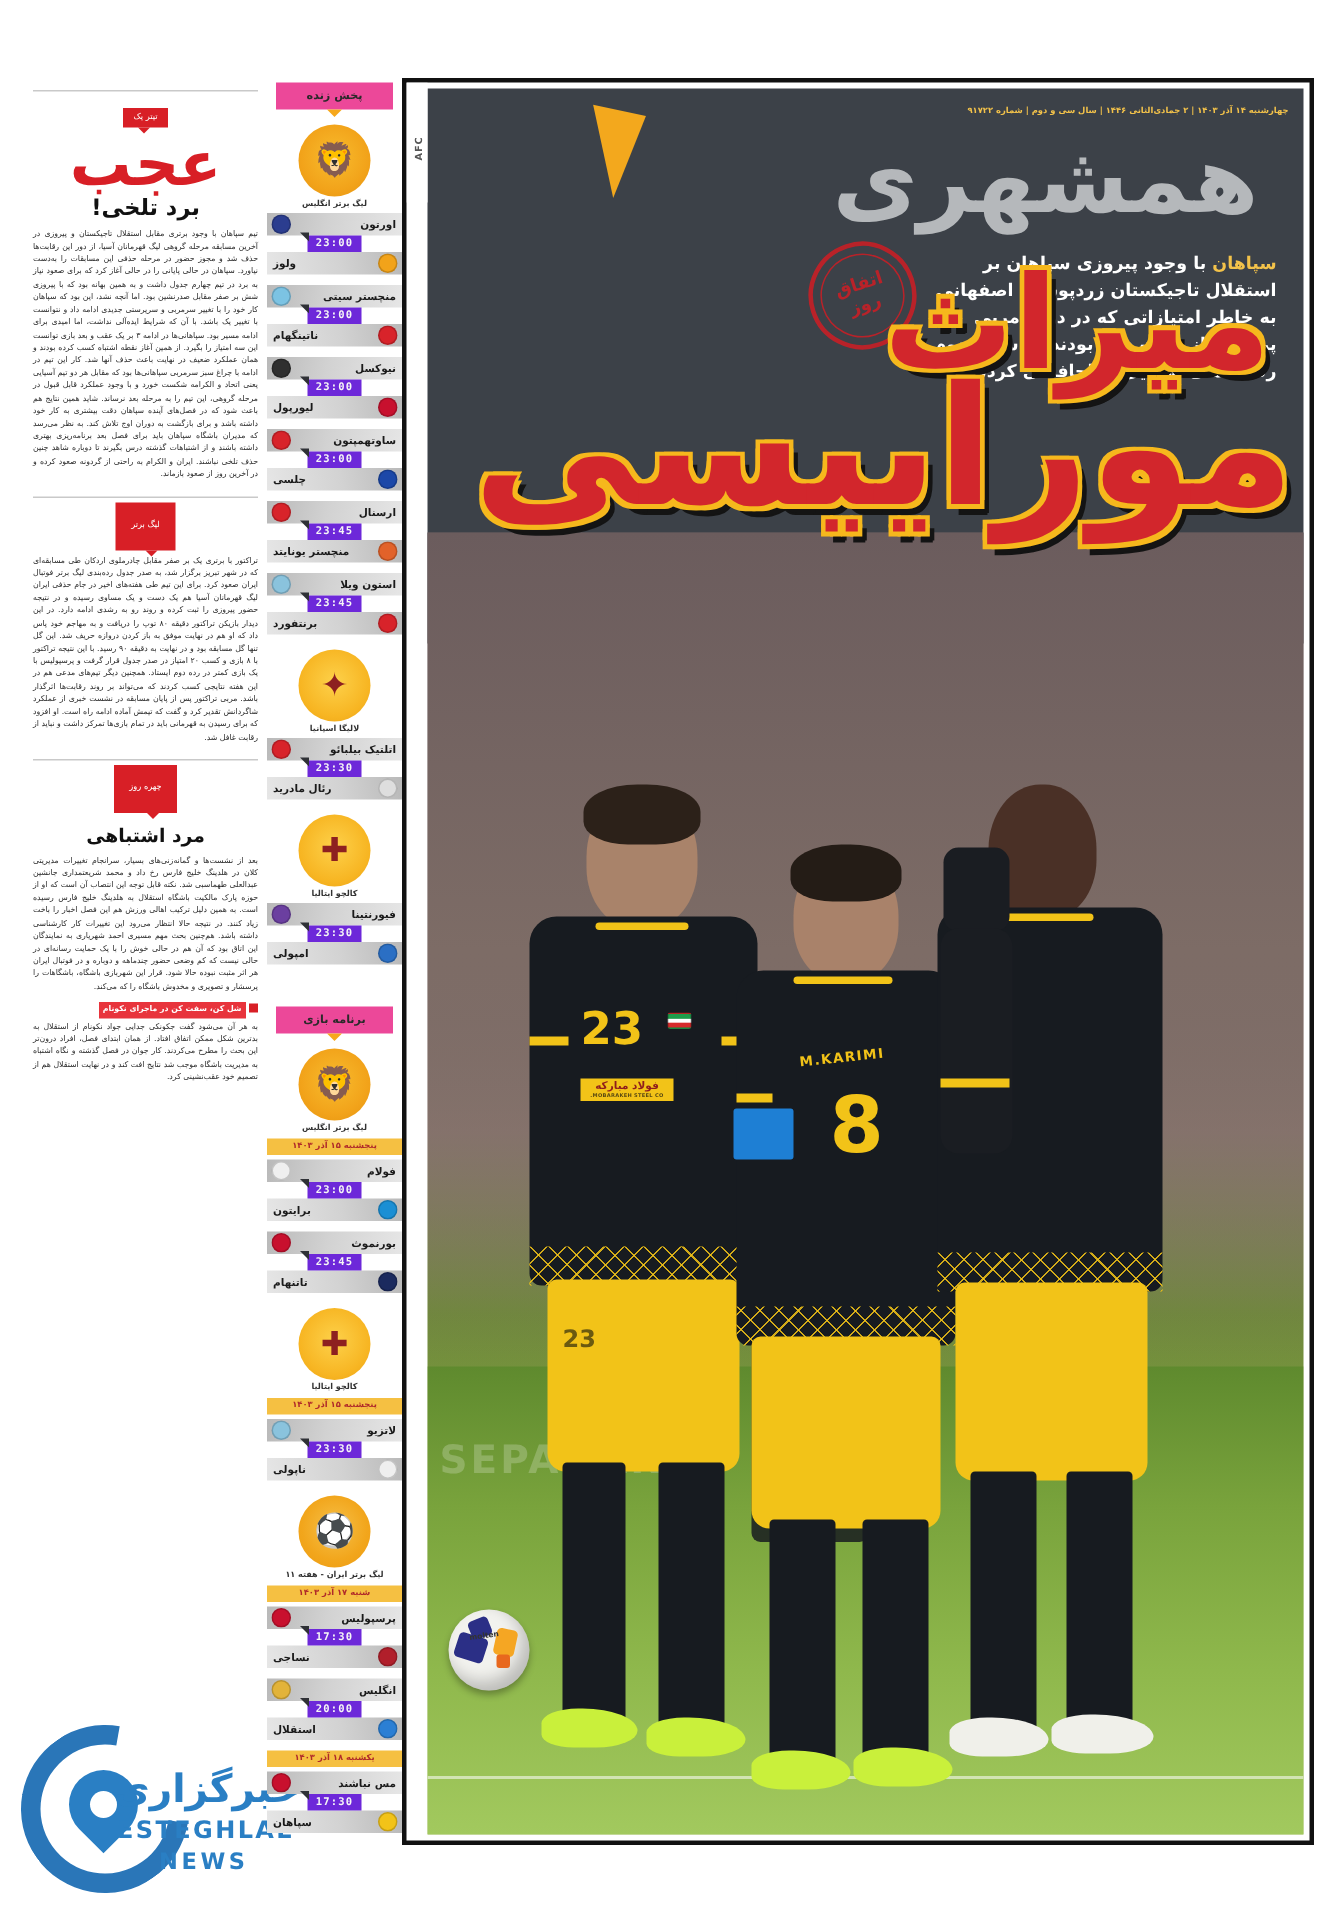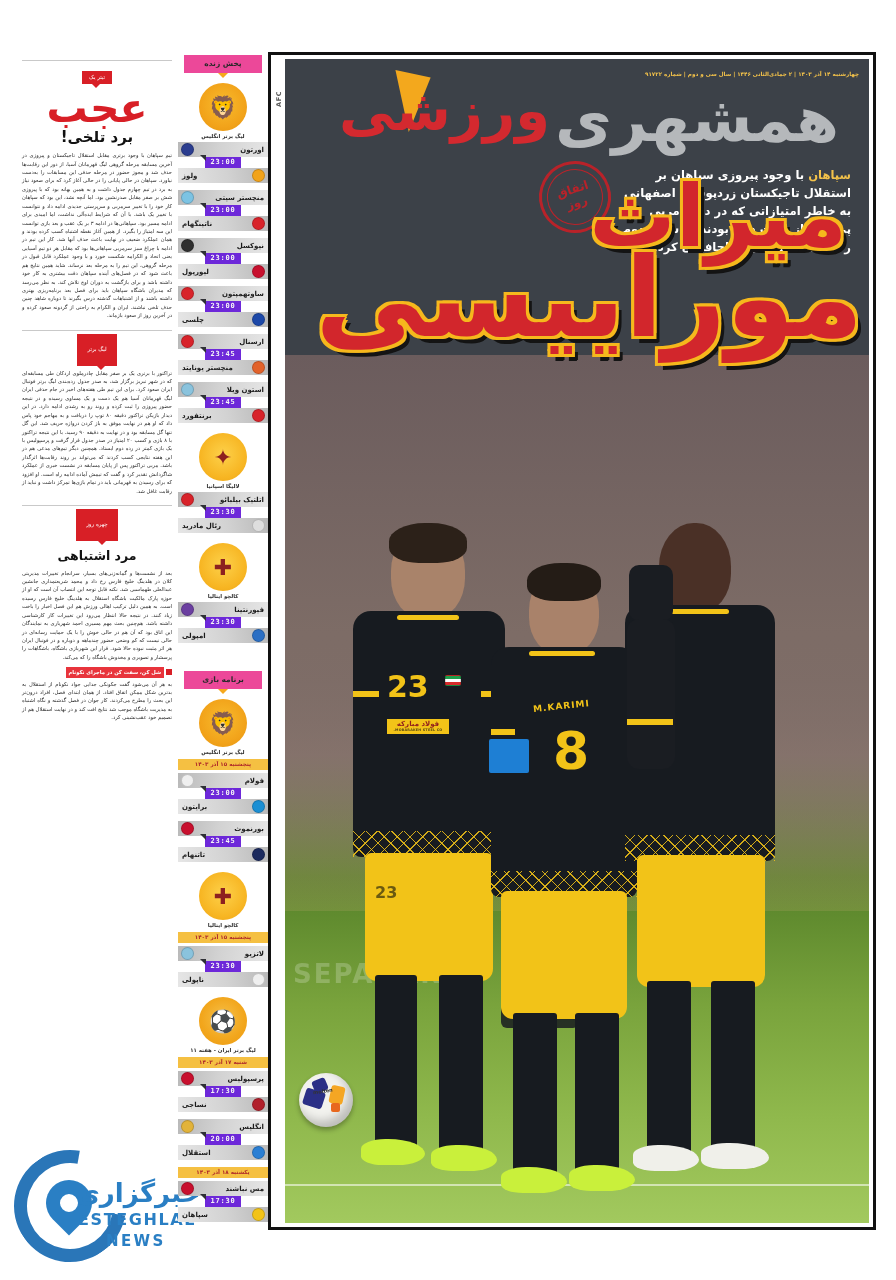--- a/index.html
+++ b/index.html
@@ -766,21 +766,20 @@
     <div class="afc-rail">
       <span>AFC</span>
     </div>
 
     <div class="masthead">
       <div class="date-line">چهارشنبه ۱۴ آذر ۱۴۰۳ | ۲ جمادی‌الثانی ۱۴۴۶ | سال سی و دوم | شماره ۹۱۷۲۲</div>
 
       <div class="nameplate">
         <div class="np-flash"></div>
         <div class="np-main">همشهری</div>
-        <div class="np-sub">ورزشی</div>
       </div>
 
       <div class="stamp">
         <div class="stamp-in">
           <span>اتفاق</span>
           <span>روز</span>
         </div>
       </div>
 
       <div class="deck">

